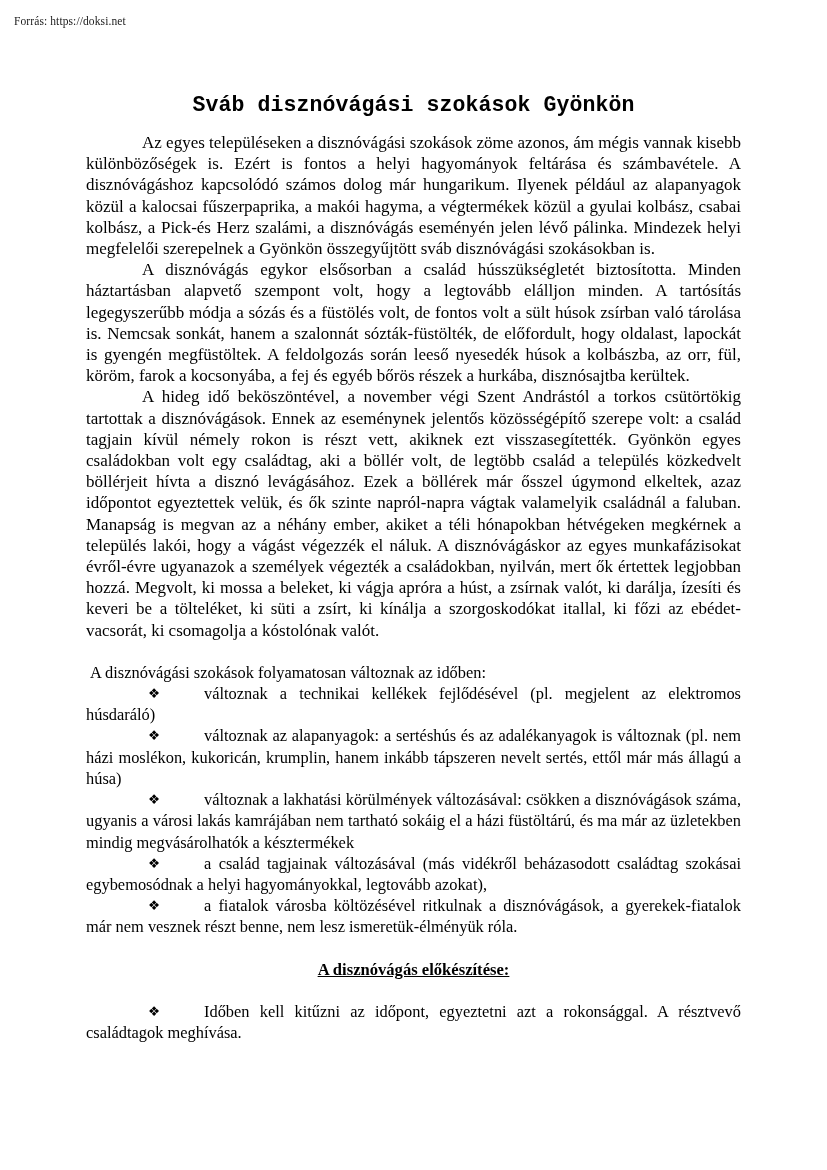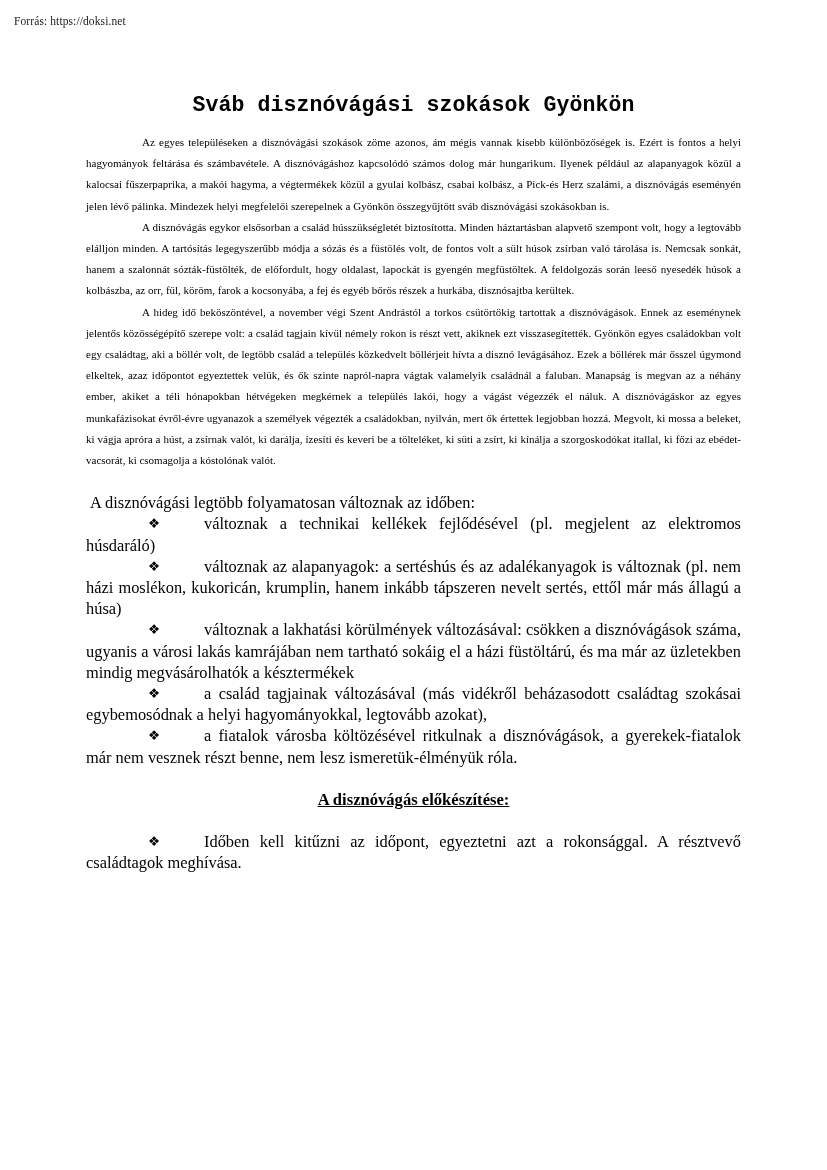--- a/index.html
+++ b/index.html
@@ -46,21 +46,21 @@
     font-size: 21.5px;
     font-weight: bold;
     text-align: center;
     margin: 12px 0 14px 0;
     line-height: 26px;
     letter-spacing: 0.1px;
     font-family: Liberation Mono, monospace;
   }
 
   p.body-para {
-    font-size: 11px;
+    font-size: 17px;
     line-height: 21.2px;
     text-align: justify;
     text-justify: inter-word;
     margin: 0;
     text-indent: 56px;
     hyphens: none;
   }
 
   .lead-line {
     font-size: 16.4px;
@@ -129,21 +129,21 @@
   <h1 class="doc-title">Sváb disznóvágási szokások Gyönkön</h1>
 
   <p class="body-para">Az egyes településeken a disznóvágási szokások zöme azonos, ám mégis vannak kisebb különbözőségek is. Ezért is fontos a helyi hagyományok feltárása és számbavétele. A disznóvágáshoz kapcsolódó számos dolog már hungarikum. Ilyenek például az alapanyagok közül a kalocsai fűszerpaprika, a makói hagyma, a végtermékek közül a gyulai kolbász, csabai kolbász, a Pick-és Herz szalámi, a disznóvágás eseményén jelen lévő pálinka. Mindezek helyi megfelelői szerepelnek a Gyönkön összegyűjtött sváb disznóvágási szokásokban is.</p>
 
   <p class="body-para">A disznóvágás egykor elsősorban a család hússzükségletét biztosította. Minden háztartásban alapvető szempont volt, hogy a legtovább elálljon minden. A tartósítás legegyszerűbb módja a sózás és a füstölés volt, de fontos volt a sült húsok zsírban való tárolása is. Nemcsak sonkát, hanem a szalonnát sózták-füstölték, de előfordult, hogy oldalast, lapockát is gyengén megfüstöltek. A feldolgozás során leeső nyesedék húsok a kolbászba, az orr, fül, köröm, farok a kocsonyába, a fej és egyéb bőrös részek a hurkába, disznósajtba kerültek.</p>
 
   <p class="body-para">A hideg idő beköszöntével, a november végi Szent Andrástól a torkos csütörtökig tartottak a disznóvágások. Ennek az eseménynek jelentős közösségépítő szerepe volt: a család tagjain kívül némely rokon is részt vett, akiknek ezt visszasegítették. Gyönkön egyes családokban volt egy családtag, aki a böllér volt, de legtöbb család a település közkedvelt böllérjeit hívta a disznó levágásához. Ezek a böllérek már ősszel úgymond elkeltek, azaz időpontot egyeztettek velük, és ők szinte napról-napra vágtak valamelyik családnál a faluban. Manapság is megvan az a néhány ember, akiket a téli hónapokban hétvégeken megkérnek a település lakói, hogy a vágást végezzék el náluk. A disznóvágáskor az egyes munkafázisokat évről-évre ugyanazok a személyek végezték a családokban, nyilván, mert ők értettek legjobban hozzá. Megvolt, ki mossa a beleket, ki vágja apróra a húst, a zsírnak valót, ki darálja, ízesíti és keveri be a tölteléket, ki süti a zsírt, ki kínálja a szorgoskodókat itallal, ki főzi az ebédet-vacsorát, ki csomagolja a kóstolónak valót.</p>
 
   <div class="spacer-line"></div>
 
-  <p class="lead-line">A disznóvágási legtöbb folyamatosan változnak az időben:</p>
+  <p class="lead-line">A disznóvágási szokások folyamatosan változnak az időben:</p>
 
   <ul class="diamond-list">
     <li>
       <span class="bullet-glyph">❖</span>
       <span>változnak a technikai kellékek fejlődésével (pl. megjelent az elektromos húsdaráló)</span>
     </li>
     <li>
       <span class="bullet-glyph">❖</span>
       <span>változnak az alapanyagok: a sertéshús és az adalékanyagok is változnak (pl. nem házi moslékon, kukoricán, krumplin, hanem inkább tápszeren nevelt sertés, ettől már más állagú a húsa)</span>
     </li>

